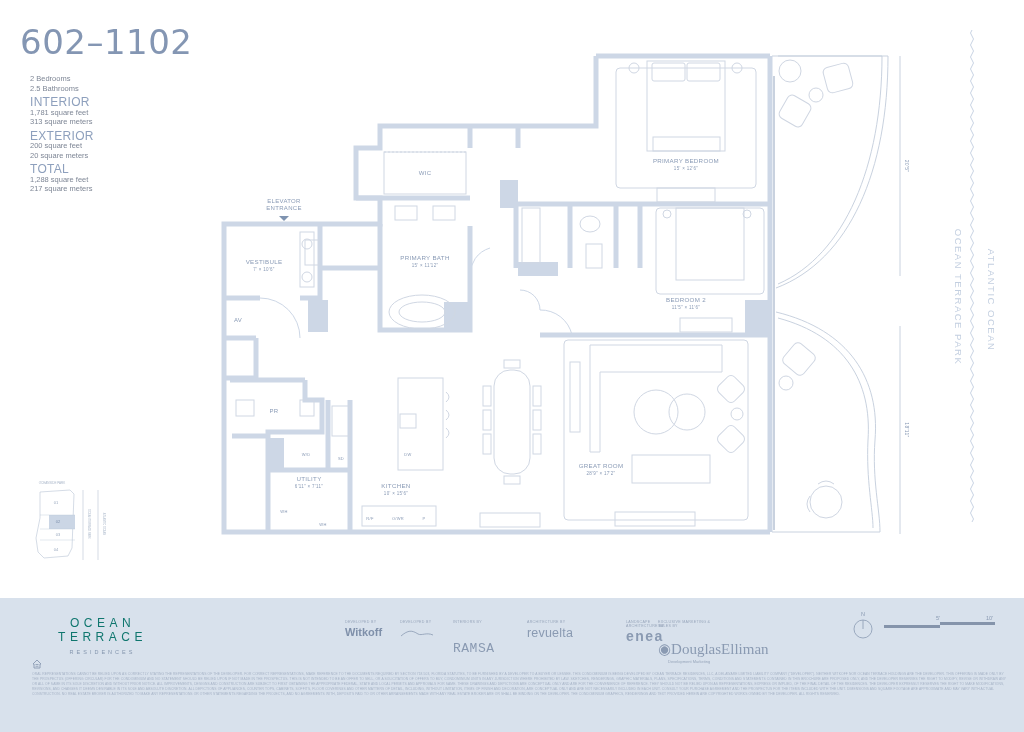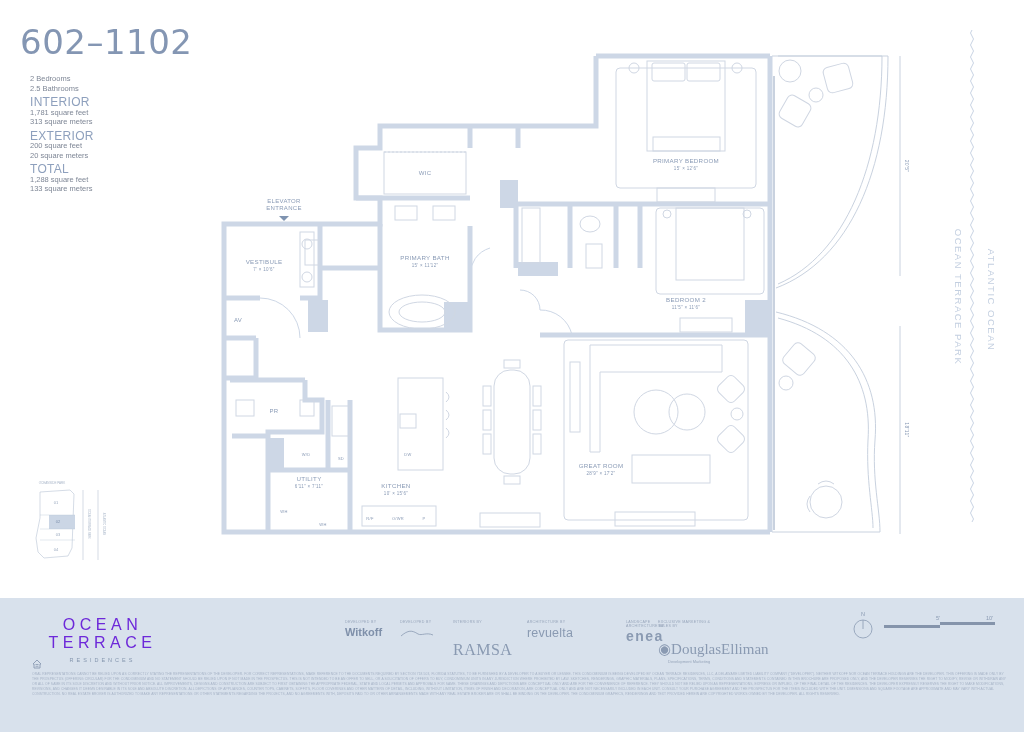--- a/index.html
+++ b/index.html
@@ -10,21 +10,21 @@
   .specs { position: absolute; left: 30px; top: 74px; font-size: 7.5px; line-height: 9.5px; color: #7f8796; }
   .specs .grp { margin-bottom: 5px; }
   .specs .hdr { color: #8ea0bd; font-size: 12px; letter-spacing: 0.3px; }
 
   .plan-svg { position: absolute; left: 0; top: 0; }
 
   .keyplan { position: absolute; left: 28px; top: 478px; width: 80px; height: 85px; }
 
   .footer { position: absolute; left: 0; top: 598px; width: 1024px; height: 134px; background: #d8e1ec; }
   .brand { position: absolute; left: 30px; top: 18px; text-align: center; width: 145px; }
-  .brand-name { font-size: 16px; letter-spacing: 4.5px; color: #6d28d9; }
+  .brand-name { font-size: 12px; letter-spacing: 4.5px; color: #0f766e; }
   .brand-sub { font-size: 5.5px; letter-spacing: 3px; color: #8596ae; margin-top: 5px; }
 
   .credit { position: absolute; top: 22px; color: #8a9ab2; }
   .credit .lbl { font-size: 3.6px; letter-spacing: 0.3px; text-transform: uppercase; line-height: 4px; color: #98a6bb; }
   .credit .logo { font-size: 11px; margin-top: 2px; }
   .credit .sub { font-size: 4px; margin-top: 1px; color: #98a6bb; }
 
   .compass { position: absolute; left: 848px; top: 12px; width: 30px; height: 30px; }
   .scale { position: absolute; left: 882px; top: 15px; width: 140px; height: 20px; }
 
@@ -49,21 +49,21 @@
     <div>313 square meters</div>
   </div>
   <div class="grp">
     <div class="hdr">EXTERIOR</div>
     <div>200 square feet</div>
     <div>20 square meters</div>
   </div>
   <div class="grp">
     <div class="hdr">TOTAL</div>
     <div>1,288 square feet</div>
-    <div>133 square meters</div>
+    <div>217 square meters</div>
   </div>
 </div>
 
 <svg class="plan-svg" width="1024" height="598" viewBox="0 0 1024 598">
   <g fill="none" stroke="#cdd7e6" stroke-width="5">
 
     <polyline points="596,56 770,56"></polyline>
     <polyline points="596,56 596,126 380,126 380,148 356,148 356,198 380,198 380,224 224,224 224,532 770,532"></polyline>
     <polyline points="770,56 770,532"></polyline>
 
@@ -267,21 +267,21 @@
     <div class="logo" style="font-weight:700; font-size:11px; color:#7f90aa;">Witkoff</div>
   </div>
   <div class="credit" style="left:400px;">
     <div class="lbl">DEVELOPED BY</div>
     <svg width="34" height="10">
         <path d="M1,8 C8,2 12,2 18,6 C22,8 26,4 33,7" stroke="#8a9ab2" stroke-width="0.8" fill="none"></path>
       </svg>
   </div>
   <div class="credit" style="left:453px;">
     <div class="lbl">INTERIORS BY</div>
-    <div class="logo" style="font-family:Liberation Serif, serif; font-size:16px; letter-spacing:0.5px;margin-top:17px;">RAMSA</div>
+    <div class="logo" style="font-family:Liberation Mono, monospace; font-size:13px; letter-spacing:0.5px;margin-top:17px;">RAMSA</div>
   </div>
   <div class="credit" style="left:527px;">
     <div class="lbl">ARCHITECTURE BY</div>
     <div class="logo" style="font-size:12.5px; letter-spacing:0.2px;">revuelta</div>
   </div>
   <div class="credit" style="left:626px;">
     <div class="lbl" style="width:40px;">LANDSCAPE ARCHITECTURE BY</div>
     <div class="logo" style="font-weight:700; font-size:14px; letter-spacing:1.5px; margin-top:0;">enea</div>
   </div>
   <div class="credit" style="left:658px;">

